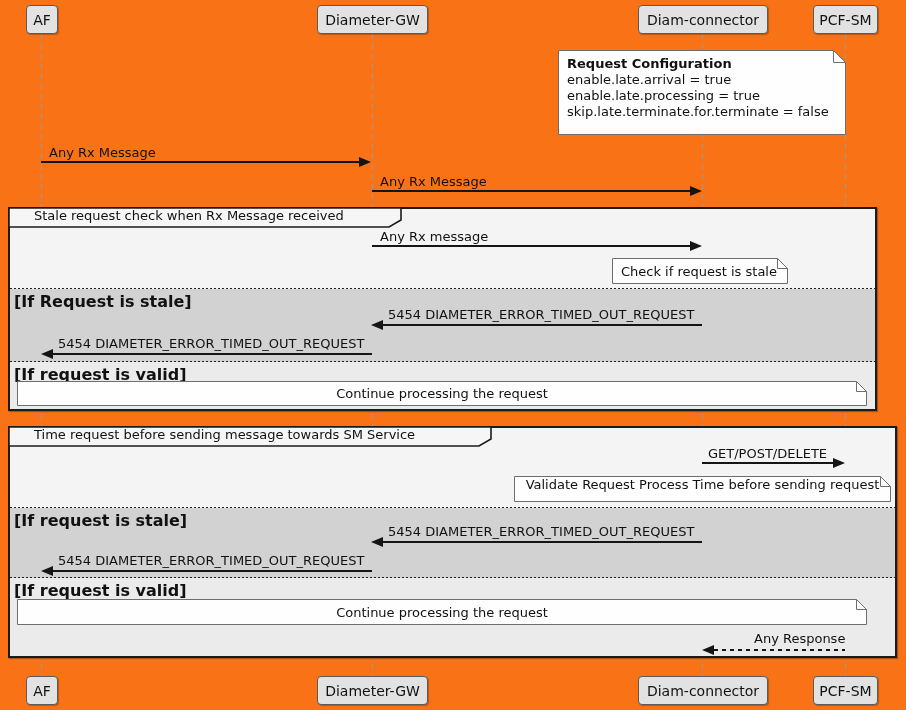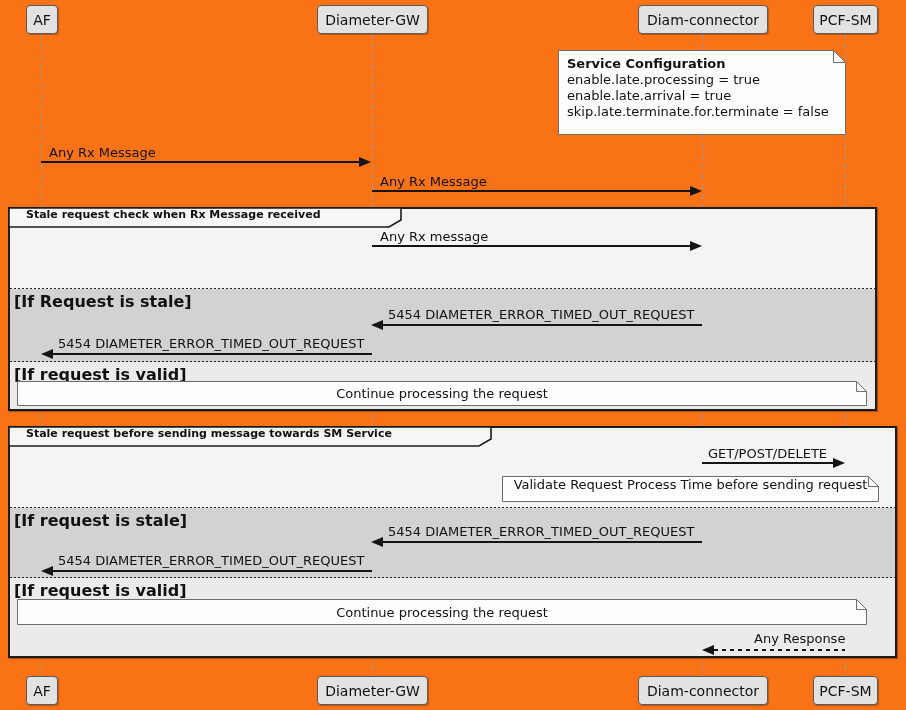--- a/index.html
+++ b/index.html
@@ -15,21 +15,21 @@
     display:flex;align-items:center;justify-content:center;font-size:14px;color:#111;
     box-shadow:1px 1px 1px rgba(0,0,0,0.25);z-index:6;box-sizing:border-box;}
   
   .frame{position:absolute;border:2px solid #1b1b1b;box-sizing:border-box;z-index:1;
     box-shadow:1px 1px 1px rgba(0,0,0,0.3);}
   .fsec{position:absolute;left:0;width:100%;}
   .divider{position:absolute;left:0;width:100%;height:1px;
     background:repeating-linear-gradient(90deg,#222 0 2px,transparent 2px 4px);}
   .cond{position:absolute;font-size:16px;font-weight:bold;color:#111;z-index:3;}
   .ftab{position:absolute;left:-2px;top:-2px;z-index:4;}
-  .ftab-title{position:absolute;left:18px;top:1px;font-size:11px;font-weight:bold;white-space:nowrap;}
+  .ftab-title{position:absolute;left:26px;top:1px;font-size:13px;font-weight:normal;white-space:nowrap;}
   
   .mline{position:absolute;height:2px;background:#151515;z-index:3;}
   .mline.dashed{background:repeating-linear-gradient(90deg,#151515 0 4px,transparent 4px 8px);}
   .mlabel{position:absolute;font-size:13px;color:#111;white-space:nowrap;z-index:3;}
   .head{position:absolute;width:0;height:0;z-index:3;}
   .head.right{border-top:5px solid transparent;border-bottom:5px solid transparent;border-left:12px solid #151515;}
   .head.left{border-top:5px solid transparent;border-bottom:5px solid transparent;border-right:12px solid #151515;}
   
   .note{position:absolute;z-index:5;}
   .note svg{position:absolute;left:0;top:0;}
@@ -62,23 +62,23 @@
   <div class="pbox" style="left:813px;top:5px;width:65px">
       <span>PCF-SM</span>
     </div>
 
   <div class="note" style="left:558px;top:50px;width:288px;height:85px">
     <svg width="288" height="85" viewBox="0 0 288 85" preserveAspectRatio="none">
       <polygon points="0.5,0.5 275.5,0.5 287.5,12.5 287.5,84.5 0.5,84.5" fill="#fefefe" stroke="#6e6e6e" stroke-width="1"></polygon>
       <polyline points="275.5,0.5 275.5,12.5 287.5,12.5" fill="none" stroke="#6e6e6e" stroke-width="1"></polyline>
     </svg>
     <div class="feature-body">
-      <div class="feature-title">Service Configuration</div>
+      <div class="feature-title">Request Configuration</div>
+      <div>enable.late.arrival = true</div>
       <div>enable.late.processing = true</div>
-      <div>enable.late.arrival = true</div>
       <div>skip.late.terminate.for.terminate = false</div>
     </div>
   </div>
 
   <span class="mlabel" style="left:49px;top:145px">Any Rx Message</span>
   <div class="mline" style="left:41px;top:161px;width:319px"></div>
   <div class="head right" style="left:359px;top:157px"></div>
 
   <span class="mlabel" style="left:380px;top:174px">Any Rx Message</span>
   <div class="mline" style="left:372px;top:190px;width:318px"></div>
@@ -97,20 +97,27 @@
         <polygon points="1,1 393,1 393,13 381,20 1,20" fill="#f6f6f6" stroke="#1b1b1b" stroke-width="1.6"></polygon>
       </svg>
       <span class="ftab-title">Stale request check when Rx Message received</span>
     </div>
   </div>
 
   <span class="mlabel" style="left:380px;top:229px">Any Rx message</span>
   <div class="mline" style="left:372px;top:245px;width:318px"></div>
   <div class="head right" style="left:690px;top:241px"></div>
 
+  <div class="note" style="left:612px;top:258px;width:176px;height:26px">
+    <svg width="176" height="26" viewBox="0 0 176 26" preserveAspectRatio="none">
+      <polygon points="0.5,0.5 165.5,0.5 175.5,10.5 175.5,25.5 0.5,25.5" fill="#fefefe" stroke="#6e6e6e" stroke-width="1"></polygon>
+      <polyline points="165.5,0.5 165.5,10.5 175.5,10.5" fill="none" stroke="#6e6e6e" stroke-width="1"></polyline>
+    </svg>
+    <div class="ntext pad">Check if request is stale</div>
+  </div>
 
   <span class="mlabel" style="left:388px;top:307px">5454 DIAMETER_ERROR_TIMED_OUT_REQUEST</span>
   <div class="mline" style="left:383px;top:324px;width:319px"></div>
   <div class="head left" style="left:371px;top:320px"></div>
 
   <span class="mlabel" style="left:58px;top:336px">5454 DIAMETER_ERROR_TIMED_OUT_REQUEST</span>
   <div class="mline" style="left:53px;top:353px;width:319px"></div>
   <div class="head left" style="left:41px;top:349px"></div>
 
   <div class="note" style="left:17px;top:381px;width:850px;height:25px">
@@ -126,29 +133,29 @@
     <div class="fsec" style="top:80px;height:70px;background:#d2d2d2"></div>
     <div class="fsec" style="top:150px;height:78px;background:#ebebeb"></div>
     <div class="divider" style="top:79px"></div>
     <div class="divider" style="top:149px"></div>
     <div class="cond" style="left:4px;top:83px">[If request is stale]</div>
     <div class="cond" style="left:4px;top:153px">[If request is valid]</div>
     <div class="ftab">
       <svg width="485" height="21" viewBox="0 0 485 21">
         <polygon points="1,1 483,1 483,13 471,20 1,20" fill="#f6f6f6" stroke="#1b1b1b" stroke-width="1.6"></polygon>
       </svg>
-      <span class="ftab-title">Stale request before sending message towards SM Service</span>
+      <span class="ftab-title">Time request before sending message towards SM Service</span>
     </div>
   </div>
 
   <span class="mlabel" style="left:708px;top:446px">GET/POST/DELETE</span>
   <div class="mline" style="left:702px;top:462px;width:131px"></div>
   <div class="head right" style="left:833px;top:458px"></div>
 
-  <div class="note" style="left:502px;top:476px;width:377px;height:16px">
+  <div class="note" style="left:514px;top:476px;width:377px;height:16px">
     <svg width="377" height="26" viewBox="0 0 377 26" preserveAspectRatio="none">
       <polygon points="0.5,0.5 366.5,0.5 376.5,10.5 376.5,25.5 0.5,25.5" fill="#fefefe" stroke="#6e6e6e" stroke-width="1"></polygon>
       <polyline points="366.5,0.5 366.5,10.5 376.5,10.5" fill="none" stroke="#6e6e6e" stroke-width="1"></polyline>
     </svg>
     <div class="ntext center">Validate Request Process Time before sending request</div>
   </div>
 
   <span class="mlabel" style="left:388px;top:524px">5454 DIAMETER_ERROR_TIMED_OUT_REQUEST</span>
   <div class="mline" style="left:383px;top:541px;width:319px"></div>
   <div class="head left" style="left:371px;top:537px"></div>

